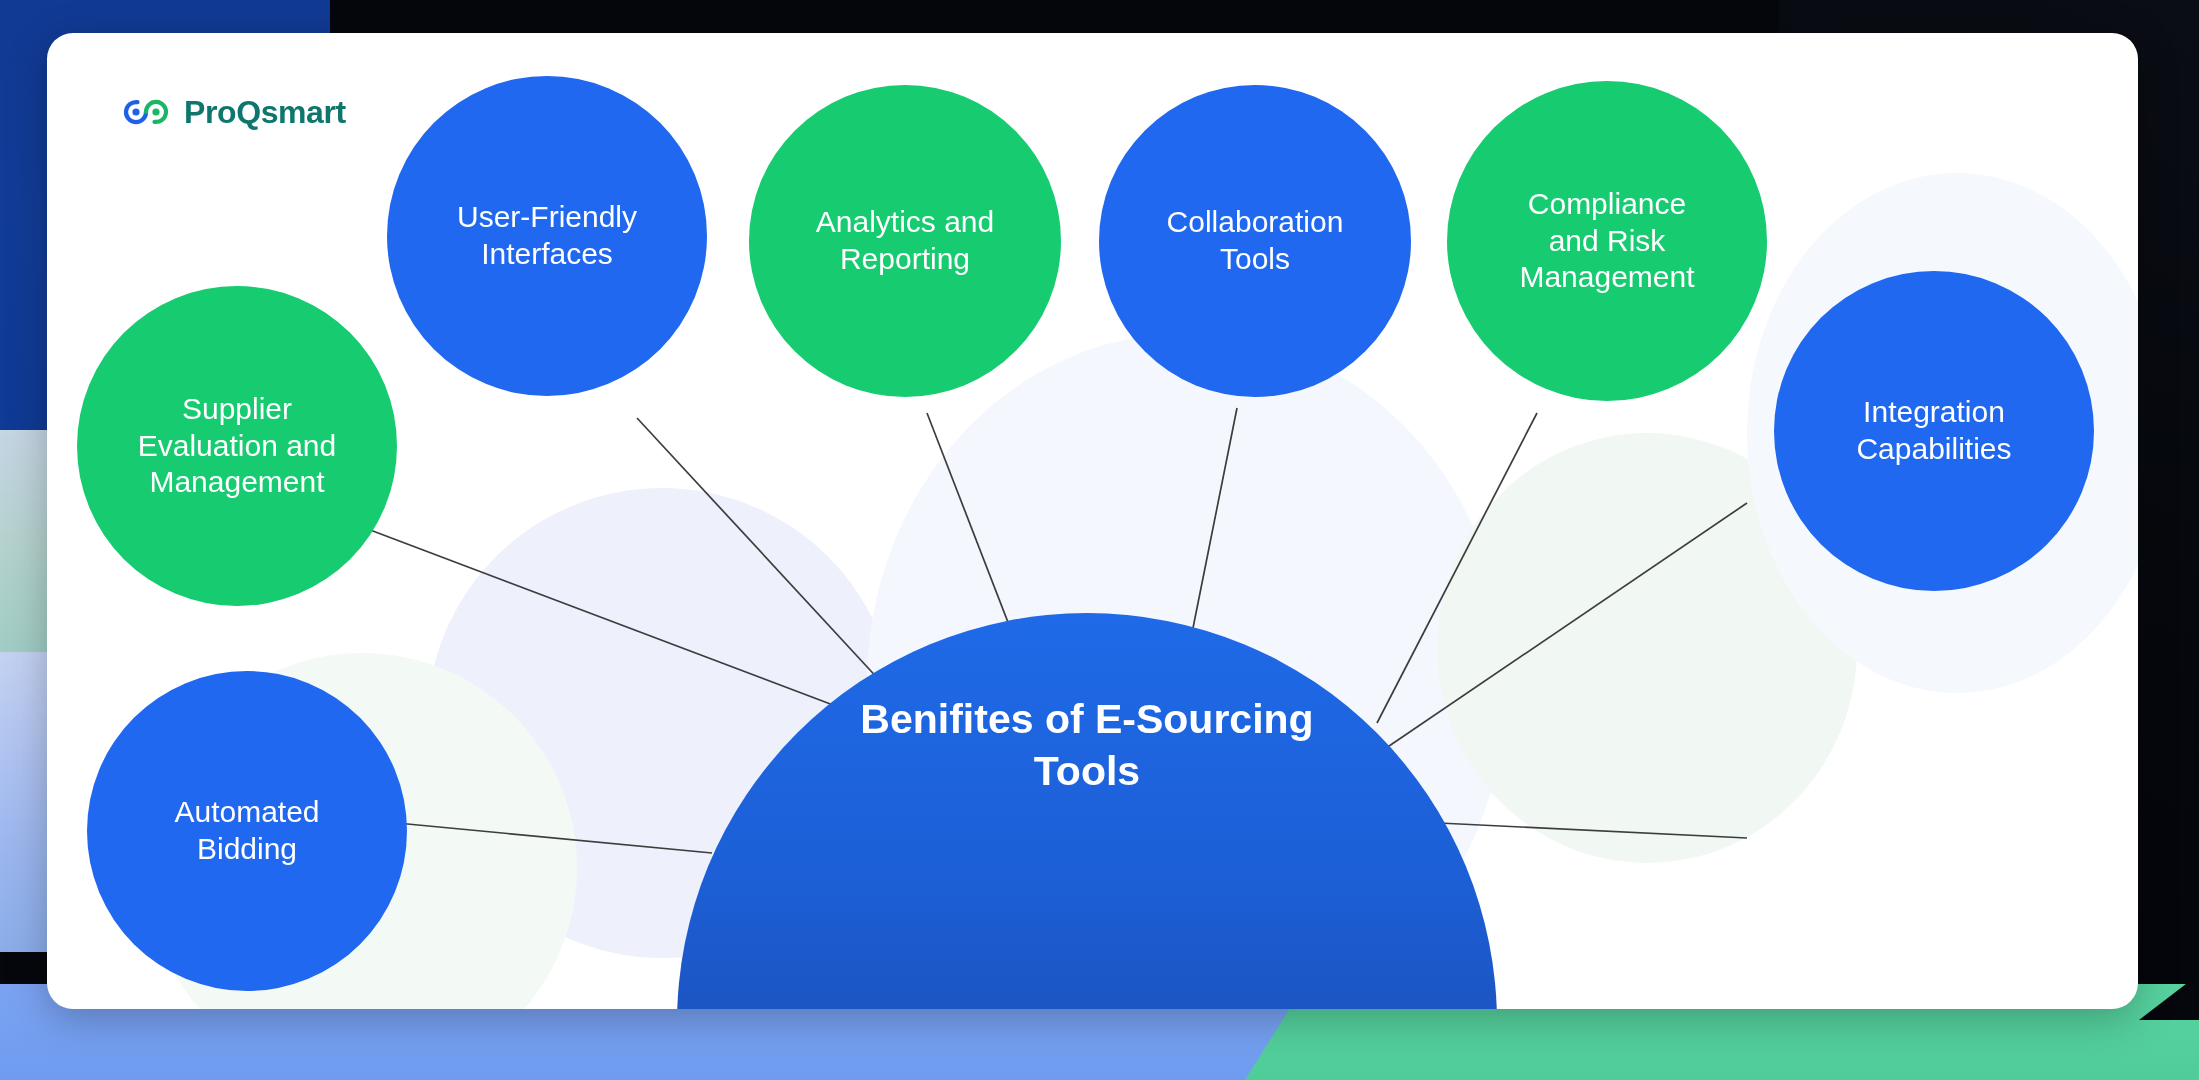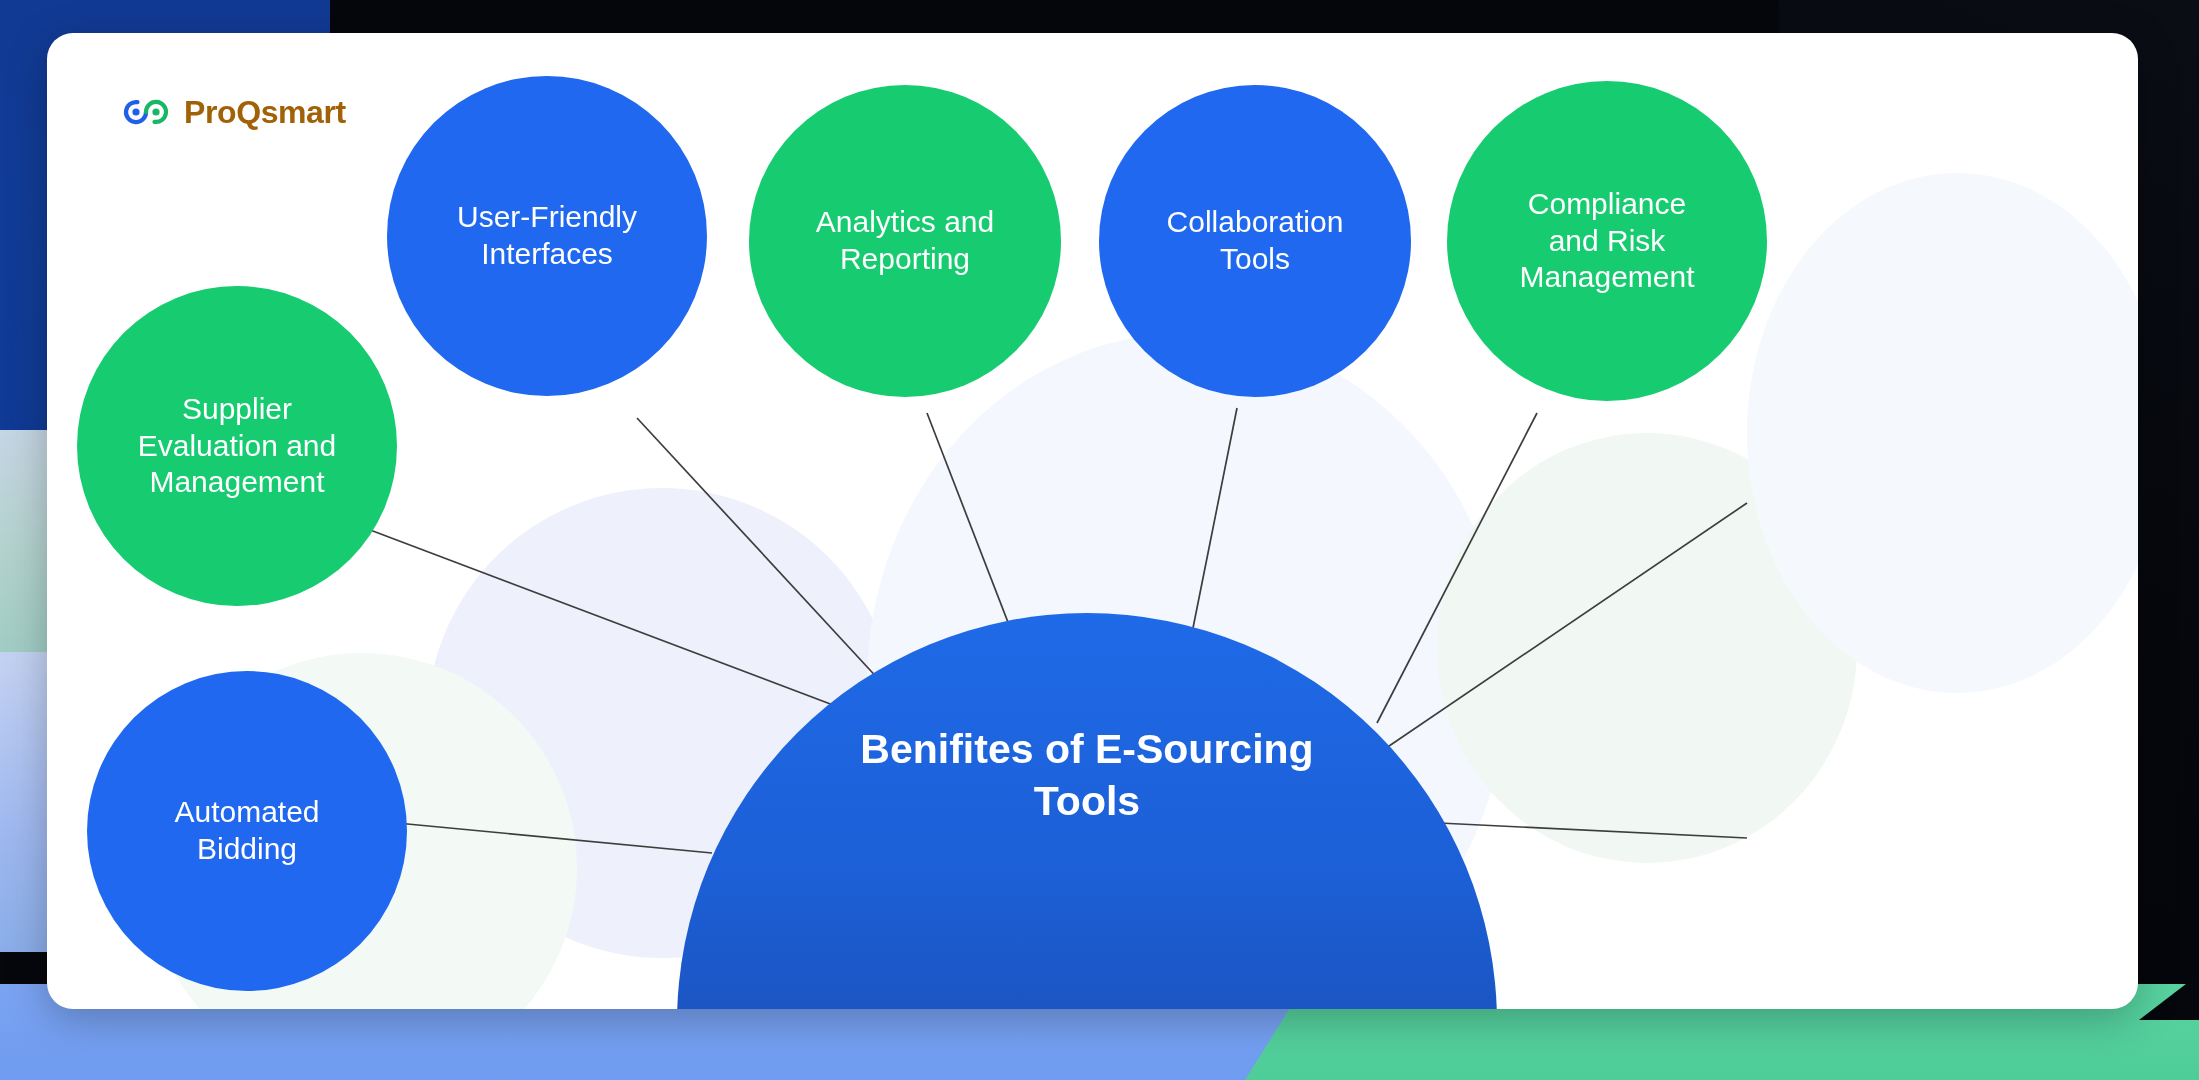--- a/index.html
+++ b/index.html
@@ -81,21 +81,21 @@
 
   
   #logo{
     position:absolute; left:75px; top:63px;
     display:flex; align-items:center; gap:14px;
     z-index:40;
   }
   #logo .logo-mark{ width:48px; height:30px; display:block; }
   #logo .logo-text{
     font-size:32px; font-weight:700; letter-spacing:-0.4px;
-    color:#a16207;
+    color:#0f766e;
     line-height:1;
   }
 
   
   #lines{ position:absolute; inset:0; z-index:10; pointer-events:none; }
   #lines line{ stroke:#3d3d3d; stroke-width:1.7; }
 
   
   .bubble{
     position:absolute;
@@ -117,21 +117,21 @@
   #hub{
     position:absolute;
     left:686px; top:614px;
     width:820px; height:820px;
     border-radius:50%;
     background:linear-gradient(180deg,#1f6ae8 0%,#1c5fd6 32%,#1b47a8 72%,#19368c 100%);
     display:flex; align-items:flex-start; justify-content:center;
     z-index:25;
   }
   #hub .hub-label{
-    margin-top:110px;
+    margin-top:80px;
     width:640px;
     text-align:center;
     color:#fff;
     font-size:41px;
     font-weight:700;
     line-height:1.28;
     white-space:pre-line;
   }
 </style>
 </head>
@@ -198,20 +198,24 @@
       <span class="label">Collaboration
 Tools</span>
     </div>
 
     <div class="bubble green" style="left:1400px; top:48px; width:320px; height:320px; font-size:30px;">
       <span class="label">Compliance
 and Risk
 Management</span>
     </div>
 
+    <div class="bubble blue" style="left:1727px; top:238px; width:320px; height:320px; font-size:30px;">
+      <span class="label">Integration
+Capabilities</span>
+    </div>
 
 
     <div class="bubble blue" style="left:40px; top:638px; width:320px; height:320px; font-size:30px;">
       <span class="label">Automated
 Bidding</span>
     </div>
 
     <div id="hub" style="left:630px; top:580px;">
       <div class="hub-label">Benifites of E-Sourcing
 Tools</div>

